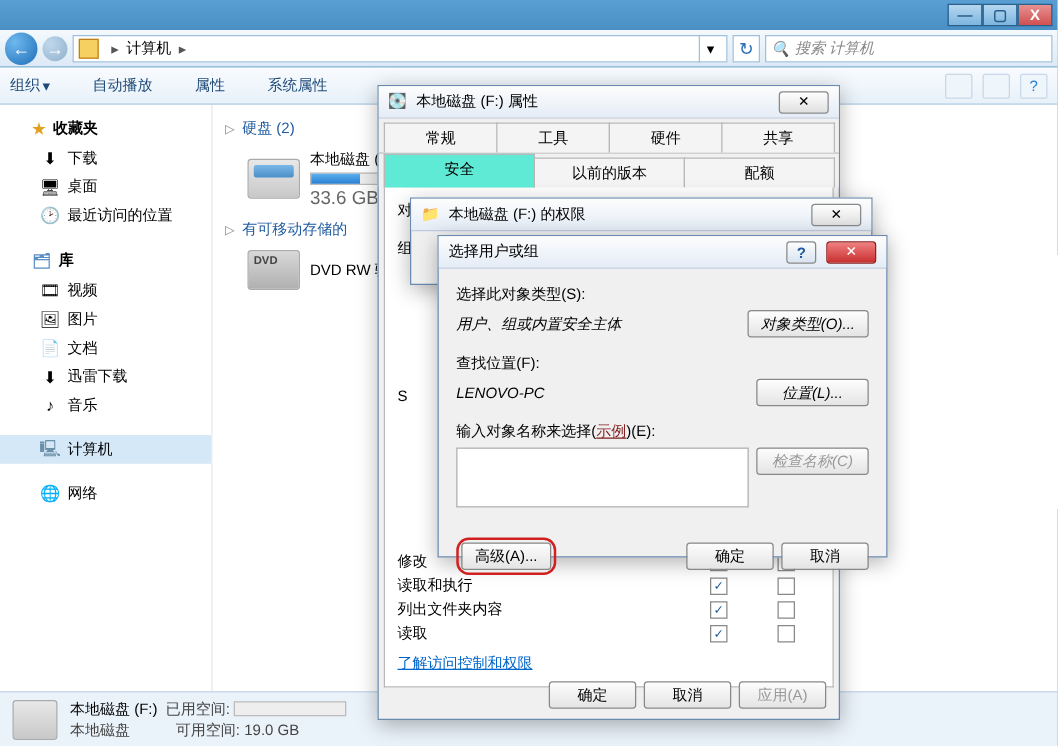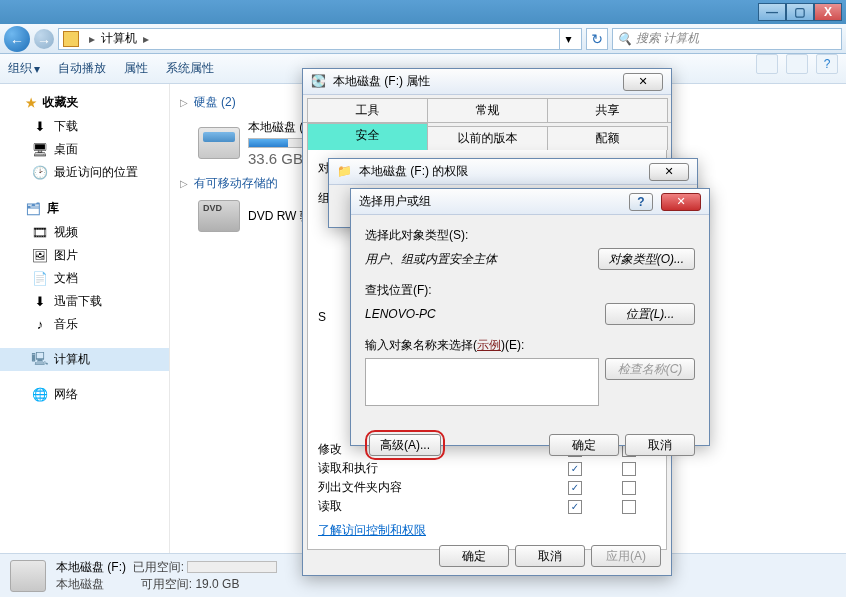--- a/index.html
+++ b/index.html
@@ -16,21 +16,21 @@
 .nav-fwd { width:20px; height:20px; background: radial-gradient(circle at 30% 30%, #c0d8ec, #8fb0cc); }
 .breadcrumb { flex:1; height:22px; background:#fff; border:1px solid #a0c0dc; display:flex; align-items:center; padding:0 4px; }
 .breadcrumb .bc-icon { width:16px; height:16px; background:#f6d060; border:1px solid #c08020; margin-right:4px; }
 .breadcrumb .sep { padding:0 6px; color:#555; }
 .bc-drop { width:18px; height:22px; border-left:1px solid #a0c0dc; display:flex; align-items:center; justify-content:center; }
 .refresh-btn { width:22px; height:22px; background:#fff; border:1px solid #a0c0dc; display:flex; align-items:center; justify-content:center; color:#2a6fb8; font-size:14px; }
 .searchbox { width:230px; height:22px; background:#fff; border:1px solid #a0c0dc; display:flex; align-items:center; padding:0 4px; color:#888; font-style:italic; }
 .searchbox .s-icon { margin-right:4px; }
 
 
-.toolbar { height:30px; background: linear-gradient(#f8fbfe,#e8f1f9); border-bottom:1px solid #c8d8e8; display:flex; padding:0 8px; gap:18px; color:#1e4a78; }
+.toolbar { height:30px; background: linear-gradient(#f8fbfe,#e8f1f9); border-bottom:1px solid #c8d8e8; display:flex; align-items:center; padding:0 8px; gap:34px; color:#1e4a78; }
 .toolbar .tb-item { display:flex; align-items:center; gap:2px; }
 .toolbar .tb-right { margin-left:auto; display:flex; gap:8px; }
 .toolbar .tb-icon { width:22px; height:20px; border:1px solid #c8d8e8; background:#eef5fb; border-radius:2px; }
 
 
 .main { position:absolute; top:84px; left:0; right:0; bottom:44px; background:#fff; display:flex; }
 .sidebar { width:170px; border-right:1px solid #e8e8e8; padding:6px 0; overflow:hidden; }
 .side-group { margin-bottom:12px; }
 .side-head { display:flex; align-items:center; padding:4px 12px; gap:6px; font-weight:bold; }
 .side-head::before { content:"▷"; color:#fff; font-size:10px; }
@@ -241,22 +241,23 @@
 </div>
 
 <div class="dialog" id="dlg-props">
   <div class="dlg-title">
     <span class="t-icon">💽</span>
     <span>本地磁盘 (F:) 属性</span>
     <span class="spacer"></span>
     <div class="dlg-close">✕</div>
   </div>
   <div class="tabs-row">
+    <div class="tab">常规</div>
     <div class="tab">工具</div>
-    <div class="tab">常规</div>
+    <div class="tab">硬件</div>
     <div class="tab">共享</div>
   </div>
   <div class="tabs-row row2">
     <div class="tab active">安全</div>
     <div class="tab">以前的版本</div>
     <div class="tab">配额</div>
   </div>
   <div class="tab-body">
     <div class="lbl-row">
         <span>对象名称:</span>

